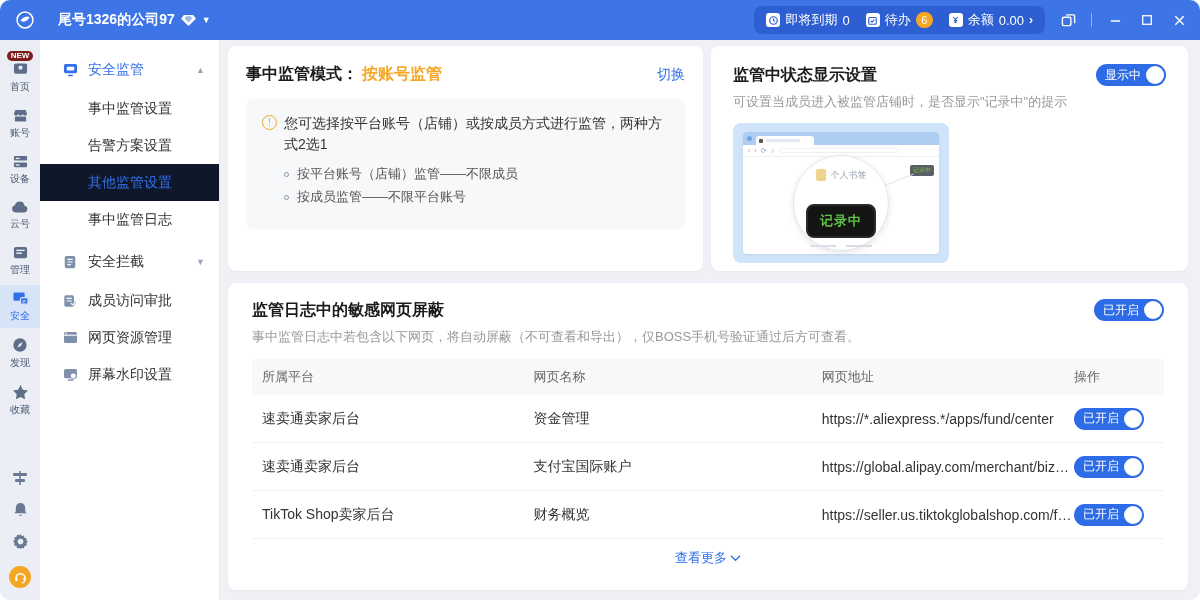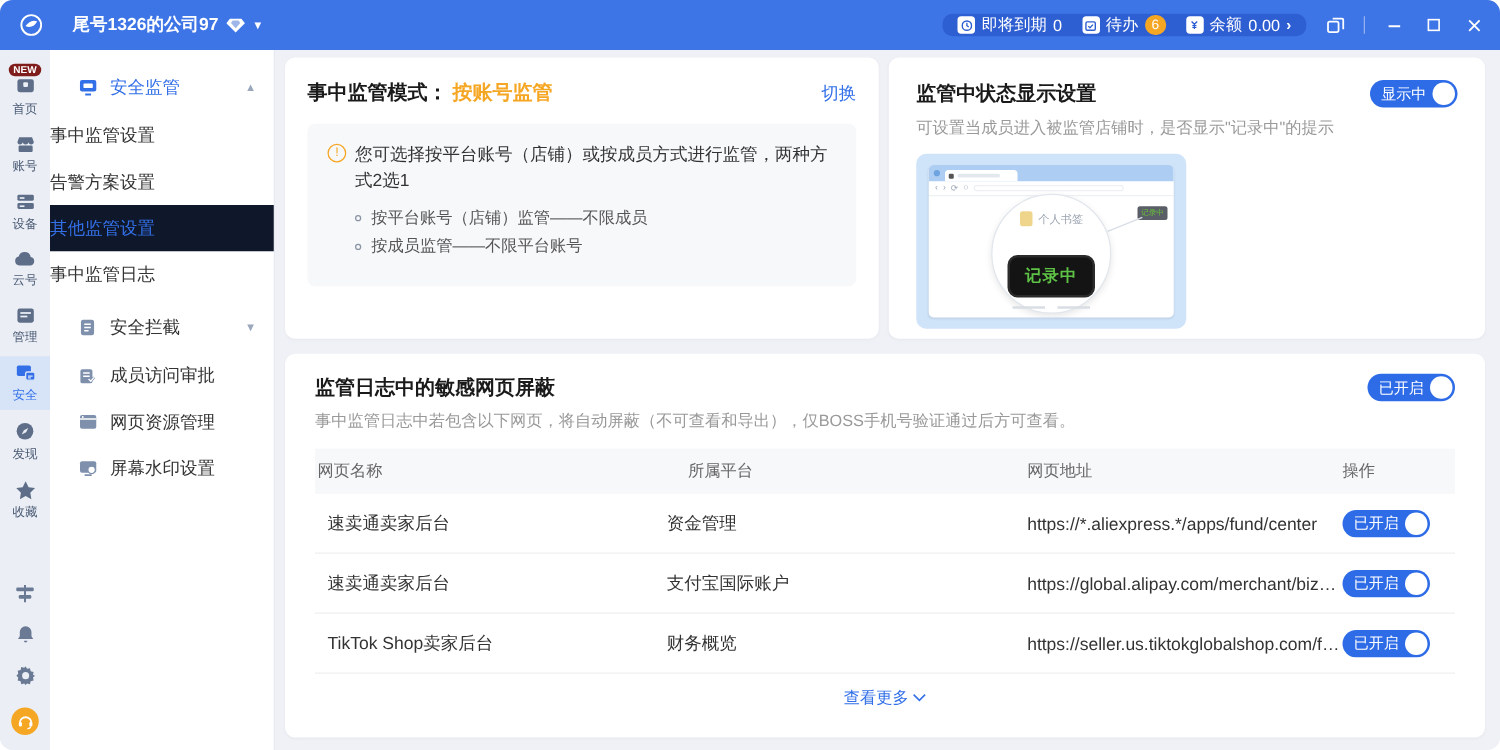--- a/index.html
+++ b/index.html
@@ -6,21 +6,21 @@
   html,body { width:1200px; height:600px; font-family:"Liberation Sans","DejaVu Sans",sans-serif; }
   .window { width:1200px; height:600px; border-radius:10px; overflow:hidden; display:flex; flex-direction:column; background:#EFF1F6; }
 
   
   .titlebar { height:40px; background:#3D74E6; display:flex; align-items:center; flex:0 0 40px; padding:0 12px 0 14px; color:#fff; }
   .logo { width:22px; height:22px; margin-right:22px; display:flex; align-items:center; justify-content:center; }
   .tb-title { font-size:14px; font-weight:bold; display:flex; align-items:center; gap:6px; cursor:default; }
   .gem { display:inline-flex; }
   .tb-caret { font-size:9px; color:#fff; }
   .tb-right { margin-left:auto; display:flex; align-items:center; gap:14px; }
-  .stat-pill { background:#2E5FD2; border-radius:8px; height:18px; display:flex; align-items:center; padding:0 12px; gap:16px; font-size:13px; }
+  .stat-pill { background:#2E5FD2; border-radius:8px; height:28px; display:flex; align-items:center; padding:0 12px; gap:16px; font-size:13px; }
   .stat-item { display:flex; align-items:center; gap:5px; }
   .stat-ic { width:14px; height:14px; background:#fff; border-radius:3px; display:flex; align-items:center; justify-content:center; color:#2E5FD2; font-size:9px; font-weight:bold; }
   .todo-badge { background:#F5A623; color:#fff; border-radius:8px; min-width:17px; height:16px; font-size:11px; display:flex; align-items:center; justify-content:center; padding:0 4px; }
   .chev-r { font-size:12px; font-weight:bold; }
   .win-icons { display:flex; align-items:center; gap:14px; }
   .win-btn { width:18px; height:18px; display:flex; align-items:center; justify-content:center; color:#fff; font-size:13px; cursor:default; }
   .win-divider { width:1px; height:14px; background:rgba(255,255,255,.45); }
 
   
   .app-body { flex:1; display:flex; overflow:hidden; }
@@ -35,21 +35,21 @@
   .new-badge { background:#7f1d1d; color:#fff; font-size:8px; font-weight:bold; border-radius:7px; padding:1px 4px; line-height:1; margin-bottom:1px; }
   .rail-spacer { flex:1; }
   .rail-bottom { display:flex; flex-direction:column; align-items:center; gap:13px; padding-bottom:12px; color:#6B7A94; }
   .help-circle { width:22px; height:22px; border-radius:50%; background:#F5A623; display:flex; align-items:center; justify-content:center; color:#fff; }
 
   
   .sidebar { width:180px; background:#fff; border-right:1px solid #E6E9EF; padding-top:10px; flex:0 0 180px; }
   .side-group { height:40px; display:flex; align-items:center; padding:0 14px 0 22px; gap:10px; font-size:14px; color:#333; cursor:default; }
   .side-group.open { color:#3370E8; }
   .side-group .grp-caret { margin-left:auto; font-size:9px; color:#9AA7BC; }
-  .side-sub { height:37px; display:flex; align-items:center; font-size:14px; color:#333; margin:0 0 0 0; cursor:default; }
+  .side-sub { height:37px; display:flex; align-items:center; padding-left:48px; font-size:14px; color:#333; margin:0 0 0 0; cursor:default; }
   .side-sub.active { background:#0f172a; color:#3370E8; }
   .side-leaf { height:37px; display:flex; align-items:center; padding-left:22px; gap:10px; font-size:14px; color:#333; cursor:default; }
   .side-ic { width:16px; height:16px; color:#7E90AC; display:flex; align-items:center; justify-content:center; }
   .open .side-ic { color:#3370E8; }
 
   
   .main { flex:1; padding:6px 12px 10px 8px; display:flex; flex-direction:column; overflow:hidden; }
   .top-row { display:flex; gap:8px; height:225px; margin-bottom:12px; }
   .card { background:#fff; border-radius:8px; box-shadow:0 1px 3px rgba(0,0,0,.04); }
   .card-a { width:475px; padding:18px 18px 16px 18px; }
@@ -429,22 +429,22 @@
           <span class="card-title">监管日志中的敏感网页屏蔽</span>
           <span class="toggle">
             <span>已开启</span>
             <span class="knob"></span>
           </span>
         </div>
         <div class="card-desc">事中监管日志中若包含以下网页，将自动屏蔽（不可查看和导出），仅BOSS手机号验证通过后方可查看。</div>
 
         <div class="table">
           <div class="t-head">
+            <span class="tc c1">所属平台</span>
             <span class="tc c2">网页名称</span>
-            <span class="tc c1">所属平台</span>
             <span class="tc c3">网页地址</span>
             <span class="tc c4">操作</span>
           </div>
 
           <div class="t-row">
             <span class="tc c1">速卖通卖家后台</span>
             <span class="tc c2">资金管理</span>
             <span class="tc c3">https://*.aliexpress.*/apps/fund/center</span>
             <span class="tc c4"><span class="row-toggle">
                   <span>已开启</span>

